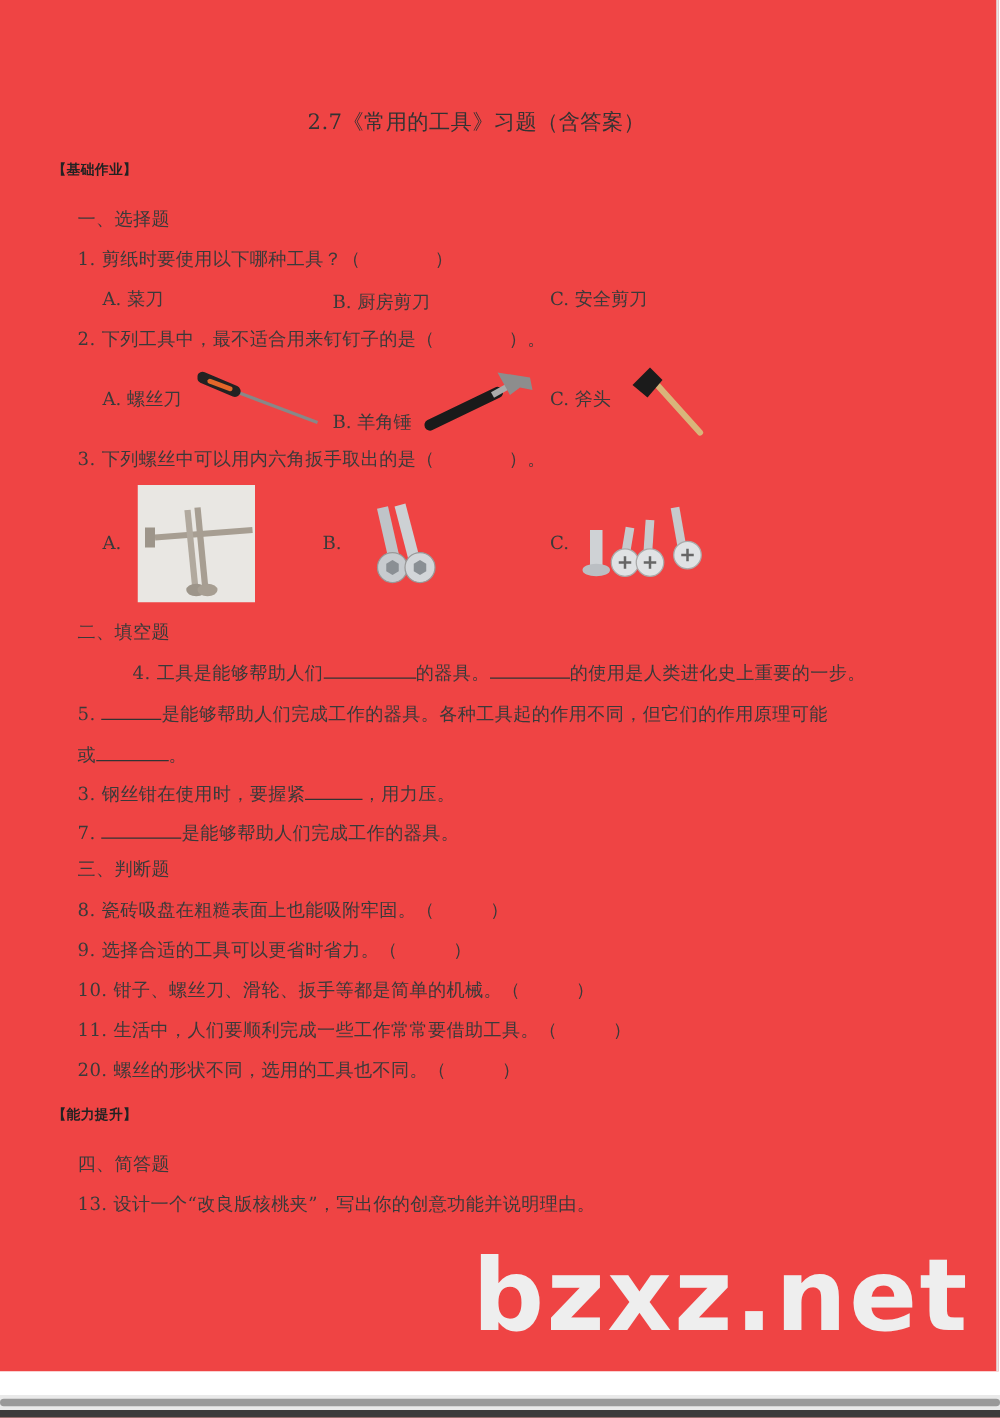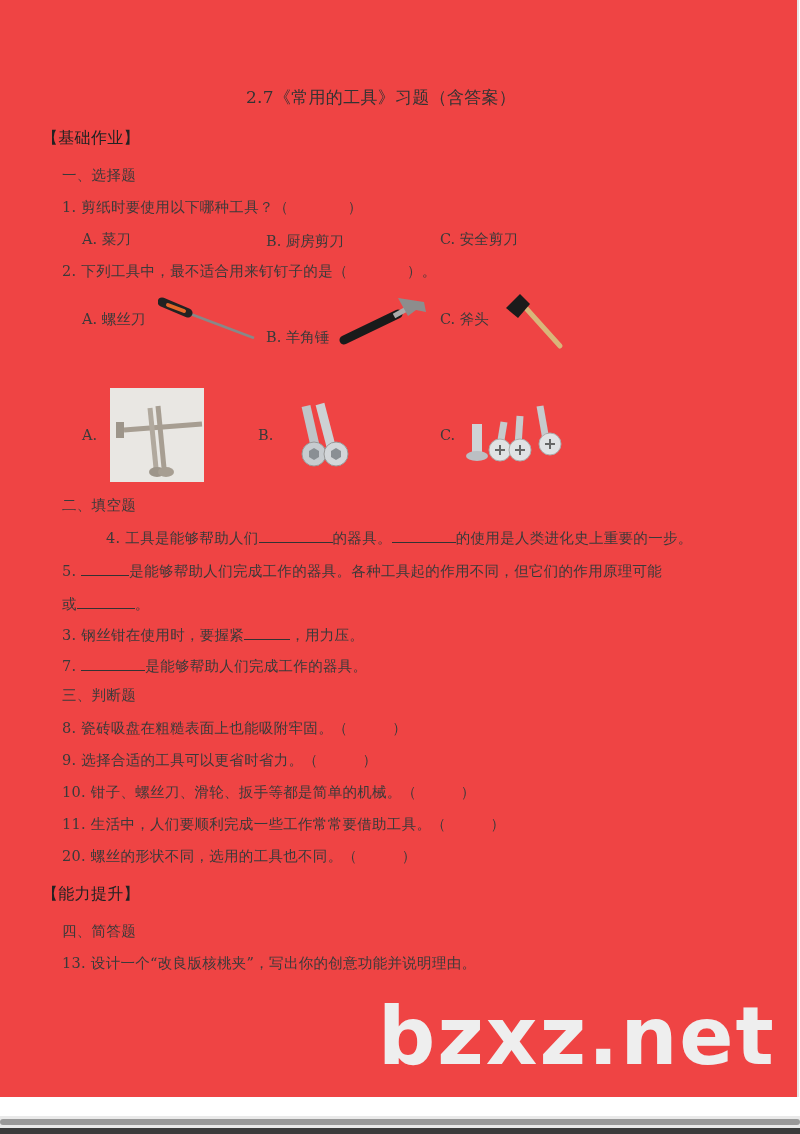--- a/index.html
+++ b/index.html
@@ -1,21 +1,21 @@
 <!DOCTYPE html>
 <html><head>
 <meta charset="utf-8">
 <style>
   html,body{margin:0;padding:0;}
   body{width:800px;height:1134px;background:#ffffff;position:relative;overflow:hidden;
        font-family:"DejaVu Serif","Liberation Serif",serif;color:#333;}
   .page{position:absolute;left:0;top:0;width:797px;height:1097px;background:#ef4444;border-right:2px solid #e6e6e6;}
   .t{position:absolute;white-space:nowrap;font-size:14.5px;color:#3a3a3a;letter-spacing:0.3px;}
   .title{left:246px;top:86px;font-size:17px;color:#333;}
-  .sec{font-size:16px;font-weight:normal;color:#222;left:42px;}
+  .sec{font-size:11px;font-weight:bold;color:#222;left:42px;}
   .blank{display:inline-block;border-bottom:1px solid #333;height:14px;vertical-align:baseline;}
   .opt{position:absolute;font-size:14.5px;color:#3a3a3a;white-space:nowrap;}
   .img{position:absolute;}
   .watermark{position:absolute;left:378px;top:990px;font-family:"DejaVu Sans","Liberation Sans",sans-serif;
              font-weight:bold;font-size:80px;color:#eeeeee;letter-spacing:2px;}
   .hscroll{position:absolute;left:0;top:1119px;width:800px;height:6px;background:#999;border-radius:3px;}
   .hscroll-track{position:absolute;left:0;top:1116px;width:800px;height:12px;background:#e9e9e9;}
   .taskbar{position:absolute;left:0;top:1128px;width:800px;height:6px;background:#3b3b3b;}
 </style>
 </head>
@@ -46,20 +46,21 @@
     <line x1="6" y1="48" x2="60" y2="22" stroke="#1a1a1a" stroke-width="9" stroke-linecap="round"></line>
     <line x1="56" y1="24" x2="74" y2="14" stroke="#aaa" stroke-width="5"></line>
     <path d="M60 6 L86 10 L88 20 L78 18 L70 24 Z" fill="#8d8d8d"></path>
   </svg>
   <div class="opt" style="left:440px;top:310px;">C. 斧头</div>
   <svg class="img" style="left:502px;top:292px;" width="64" height="58">
     <line x1="22" y1="14" x2="58" y2="54" stroke="#d9b57a" stroke-width="5" stroke-linecap="round"></line>
     <path d="M4 16 L18 2 L28 12 L16 26 Z" fill="#1b1b1b"></path>
   </svg>
 
+  <div class="t" style="left:62px;top:358px;">3. 下列螺丝中可以用内六角扳手取出的是（　　　　）。</div>
   <div class="opt" style="left:82px;top:427px;">A.</div>
   <svg class="img" style="left:110px;top:388px;" width="94" height="94">
     <rect width="94" height="94" fill="#e9e7e3"></rect>
     <line x1="14" y1="42" x2="92" y2="36" stroke="#a79e92" stroke-width="5"></line>
     <rect x="6" y="34" width="8" height="16" fill="#9d958a"></rect>
     <line x1="40" y1="20" x2="46" y2="80" stroke="#b1a99e" stroke-width="5"></line>
     <line x1="48" y1="18" x2="54" y2="80" stroke="#a79e92" stroke-width="5"></line>
     <ellipse cx="47" cy="84" rx="8" ry="5" fill="#9d958a"></ellipse>
     <ellipse cx="56" cy="84" rx="8" ry="5" fill="#a79e92"></ellipse>
   </svg>

